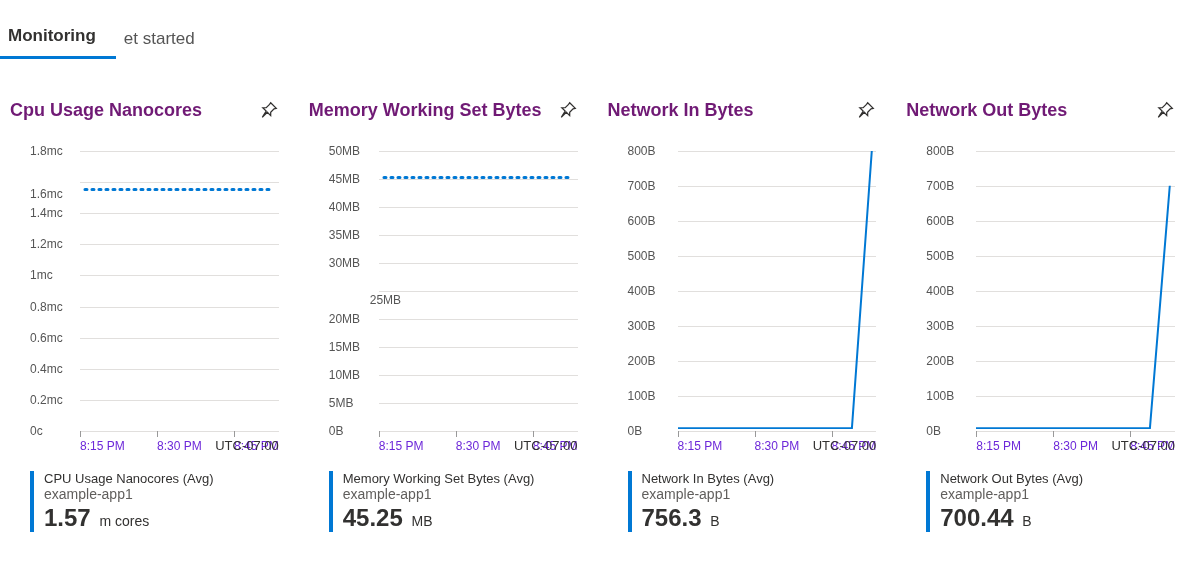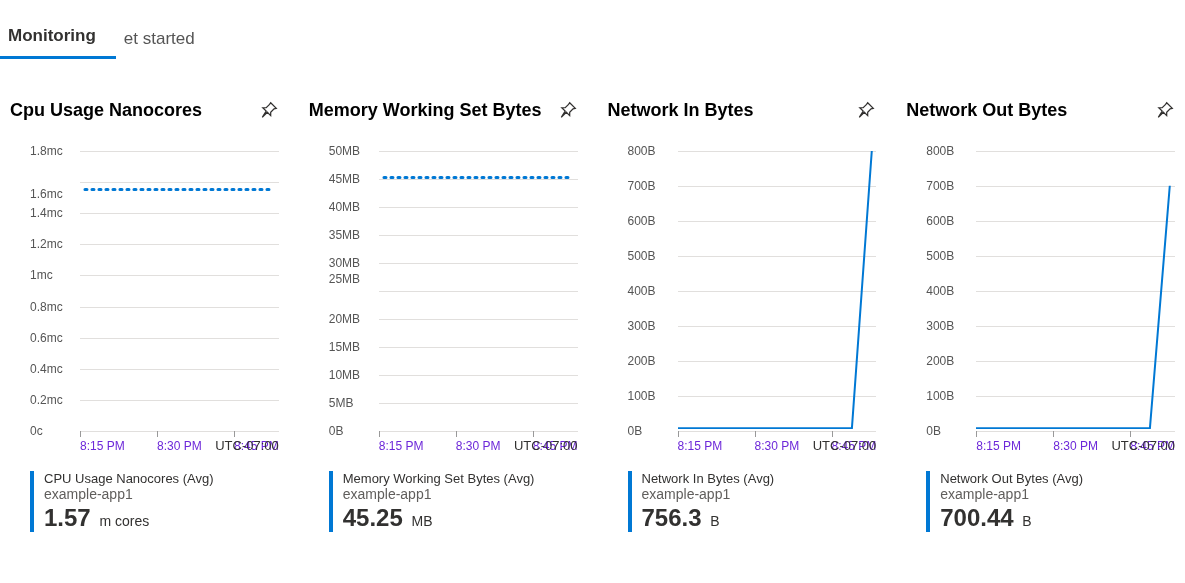--- a/index.html
+++ b/index.html
@@ -10,21 +10,21 @@
   .tabs { display: flex; align-items: flex-end; height: 60px; border-bottom: 1px solid #fff; padding-left: 0; }
   .tab { padding: 10px 20px 10px 8px; font-size: 17px; color: #323130; cursor: pointer; }
   .tab.inactive { color: #555; }
   .tab.active { font-weight: 600; border-bottom: 3px solid #0078d4; }
 
   
   .charts { display: flex; gap: 30px; padding: 40px 10px 0 10px; }
   .chart-panel { flex: 1; min-width: 0; }
 
   .panel-header { display: flex; justify-content: space-between; align-items: center; margin-bottom: 30px; }
-  .panel-title { font-size: 18px; font-weight: 600; color: #000000; }
+  .panel-title { font-size: 18px; font-weight: 600; color: #701a75; }
   .pin-btn { width: 20px; height: 20px; cursor: pointer; background: none; border: none; padding: 0; }
   .pin-btn svg { width: 18px; height: 18px; }
 
   .chart-area { position: relative; height: 280px; margin-left: 20px; }
 
   .y-grid { position: absolute; left: 0; right: 0; height: 1px; background: #e1dfdd; }
   .y-label { position: absolute; left: 0; transform: translateY(-50%); font-size: 12px; color: #555; }
 
   .chart-svg { position: absolute; left: 50px; right: 0; top: 0; bottom: 0; }
 
@@ -104,21 +104,21 @@
         <div class="y-label" style="top: 0px;">50MB</div>
         <div class="y-grid" style="top: 28px; left: 50px;"></div>
         <div class="y-label" style="top: 28px;">45MB</div>
         <div class="y-grid" style="top: 56px; left: 50px;"></div>
         <div class="y-label" style="top: 56px;">40MB</div>
         <div class="y-grid" style="top: 84px; left: 50px;"></div>
         <div class="y-label" style="top: 84px;">35MB</div>
         <div class="y-grid" style="top: 112px; left: 50px;"></div>
         <div class="y-label" style="top: 112px;">30MB</div>
         <div class="y-grid" style="top: 140px; left: 50px;"></div>
-        <div class="y-label" style="top: 128px;">25MB</div>
+        <div class="y-label" style="top: 149px; margin-left: 41px;">25MB</div>
         <div class="y-grid" style="top: 168px; left: 50px;"></div>
         <div class="y-label" style="top: 168px;">20MB</div>
         <div class="y-grid" style="top: 196px; left: 50px;"></div>
         <div class="y-label" style="top: 196px;">15MB</div>
         <div class="y-grid" style="top: 224px; left: 50px;"></div>
         <div class="y-label" style="top: 224px;">10MB</div>
         <div class="y-grid" style="top: 252px; left: 50px;"></div>
         <div class="y-label" style="top: 252px;">5MB</div>
         <div class="y-grid" style="top: 280px; left: 50px;"></div>
         <div class="y-label" style="top: 280px;">0B</div>

